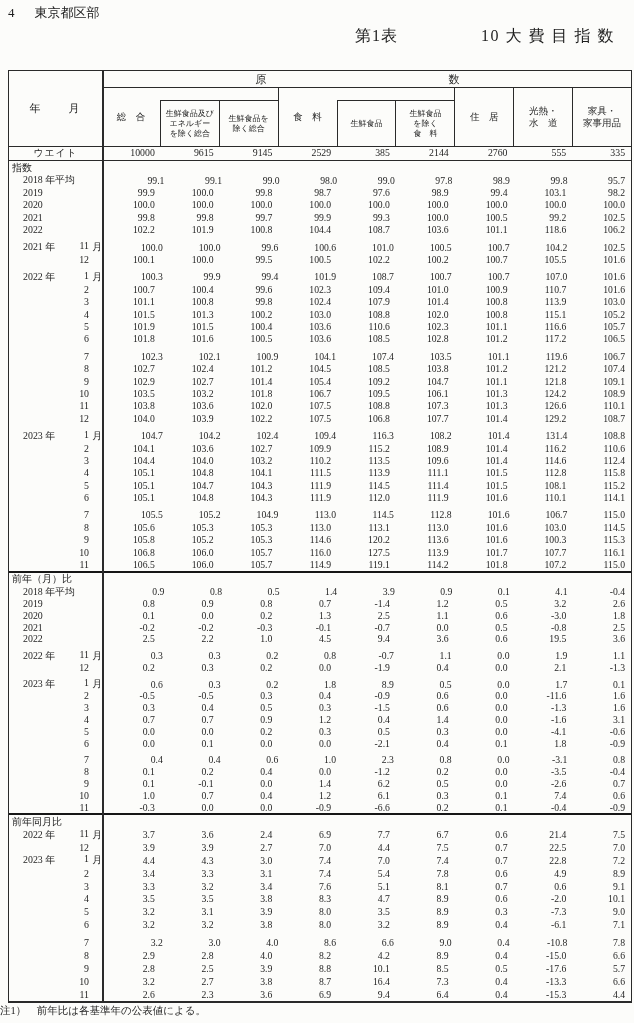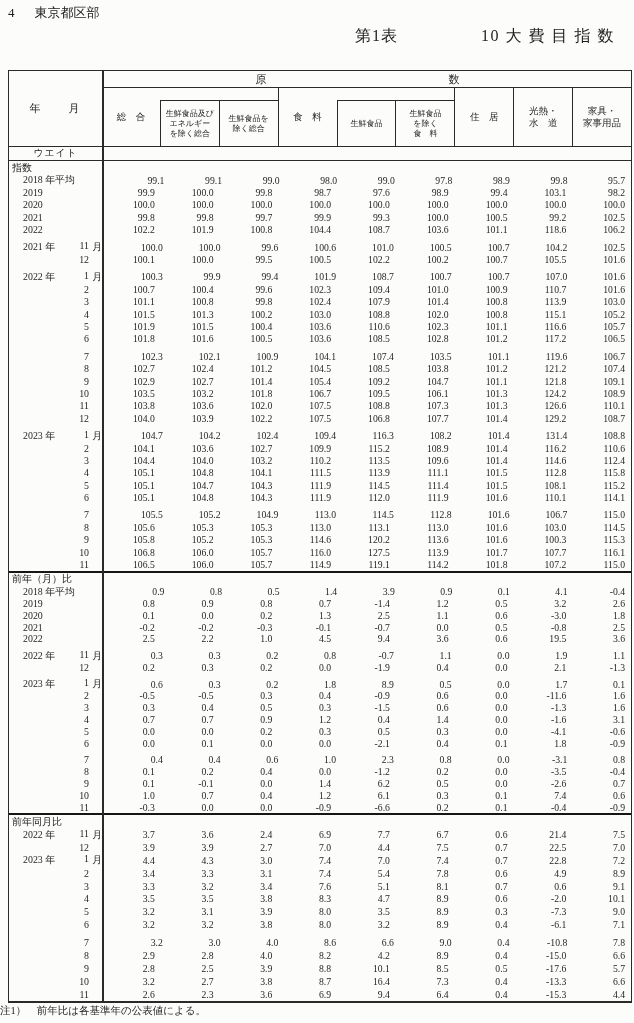--- a/index.html
+++ b/index.html
@@ -103,20 +103,31 @@
             </div>
             <div class="colcell bfull">
               <span>家具・</span>
               <span>家事用品</span>
             </div>
           </div>
       </div>
     </div>
     <div class="wrow">
       <div class="wlbl">ウエイト</div>
+      <div class="vals" id="wvals">
+          <span>10000</span>
+          <span>9615</span>
+          <span>9145</span>
+          <span>2529</span>
+          <span>385</span>
+          <span>2144</span>
+          <span>2760</span>
+          <span>555</span>
+          <span>335</span>
+        </div>
     </div>
     <div id="sections">
         <div class="section sec-index">
           <div class="trow">
             <div class="lbl">指数</div>
           </div>
           <div class="drow">
             <div class="lbl">
               <span class="yr">2018 年平均</span>
               <span class="mo">

